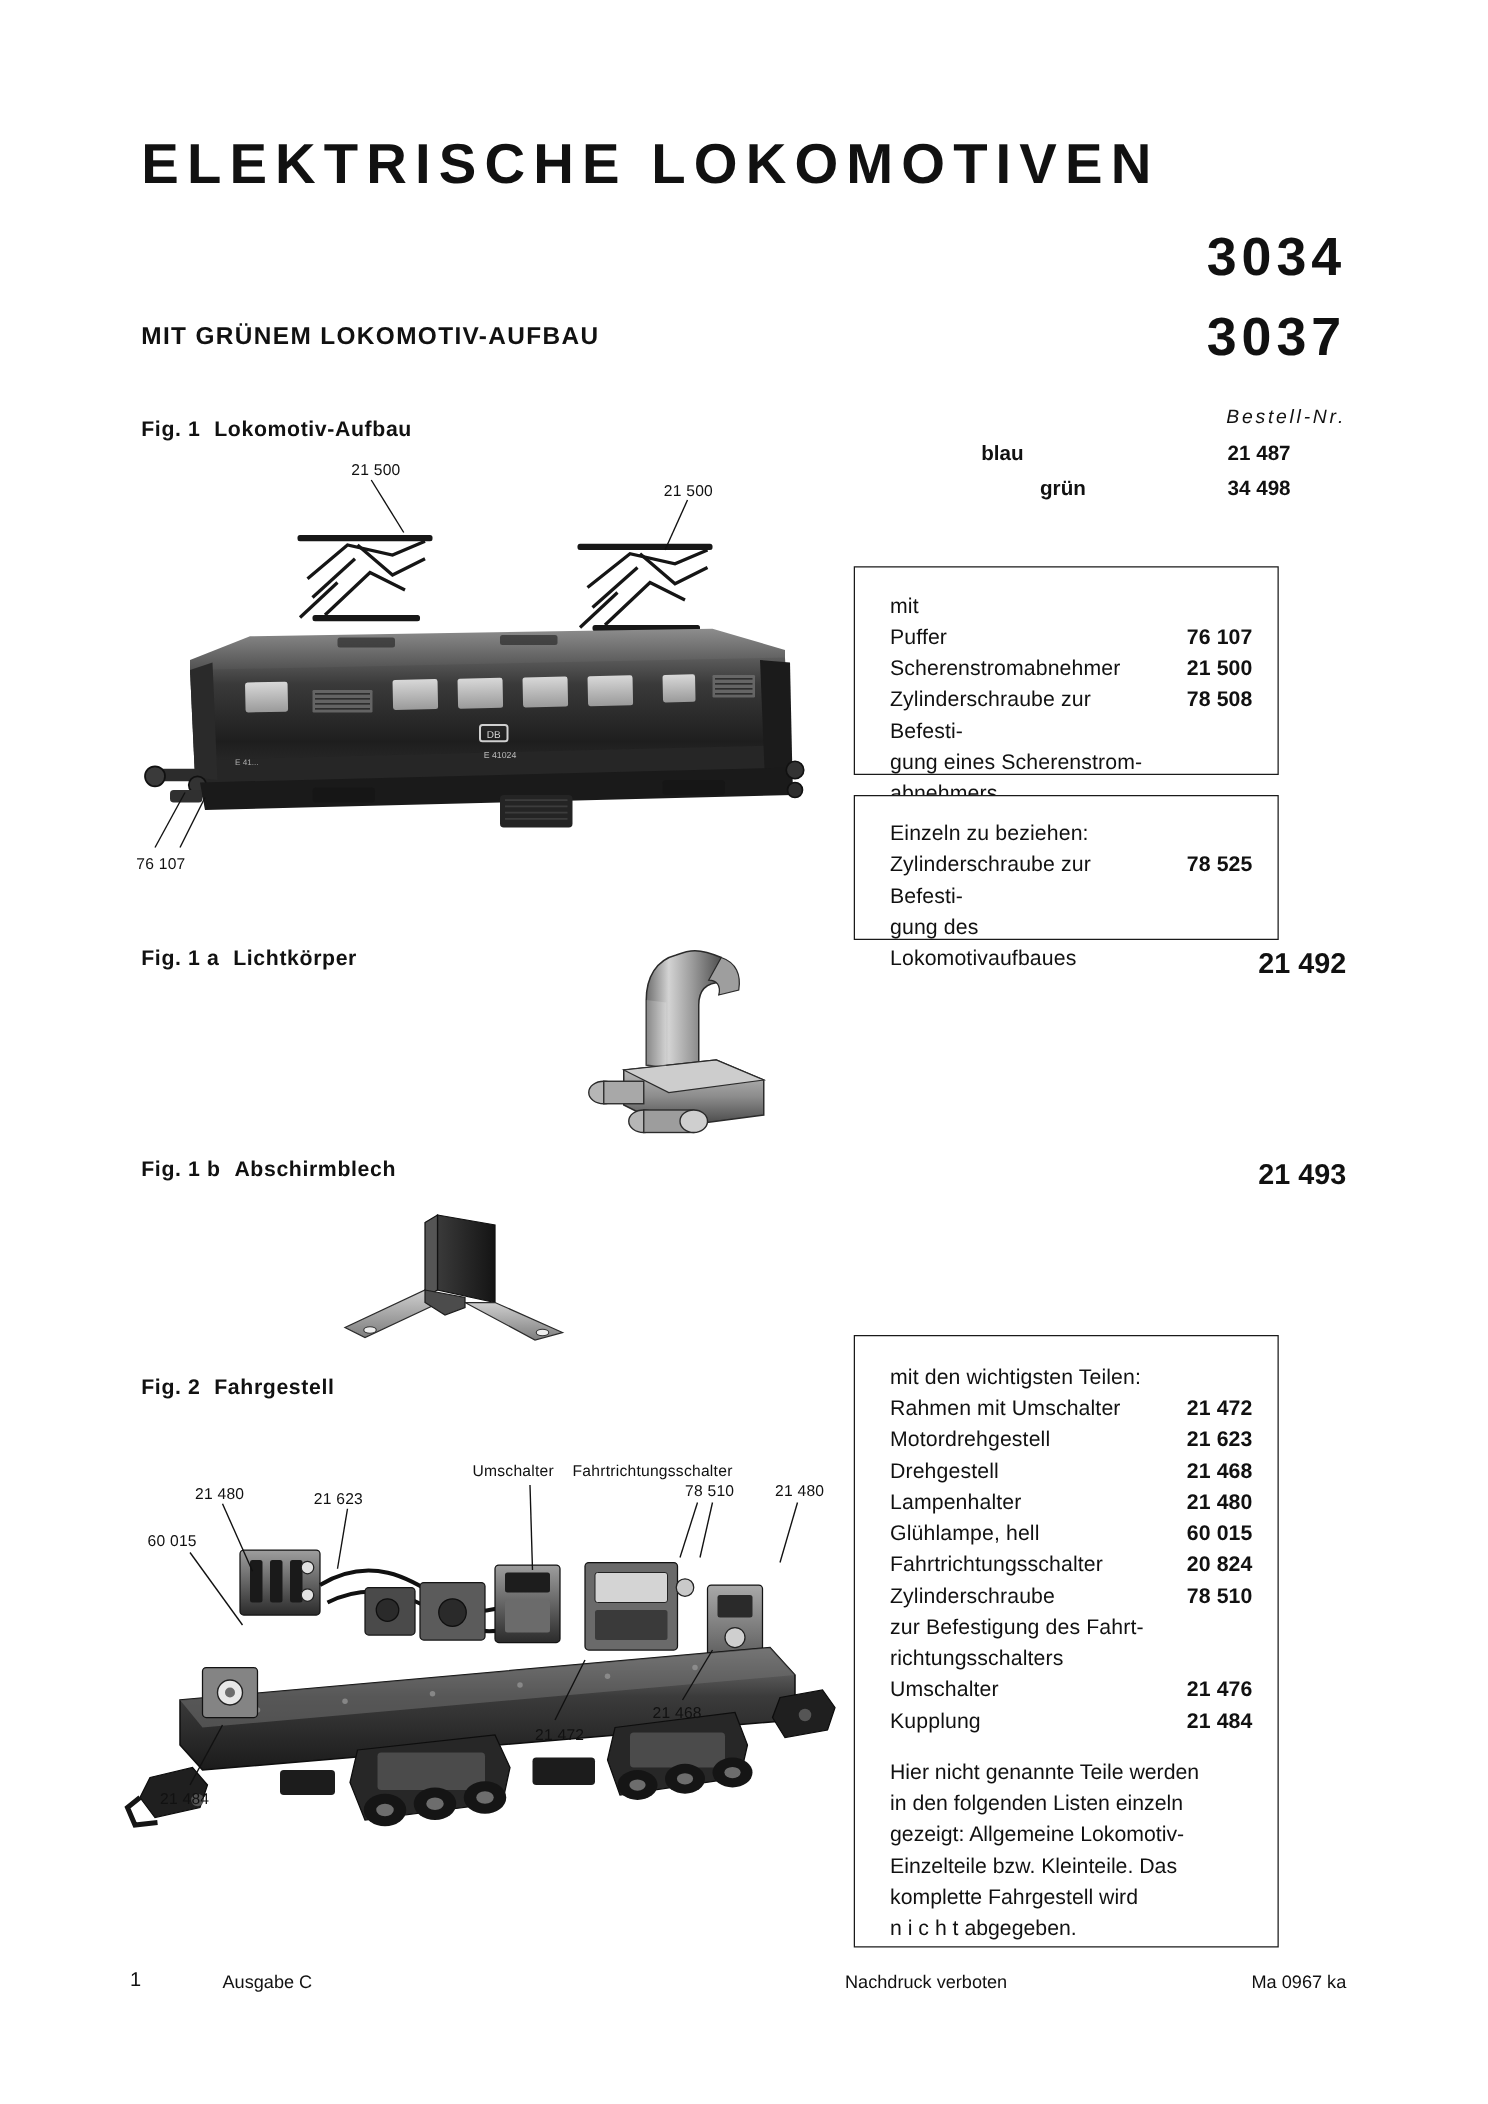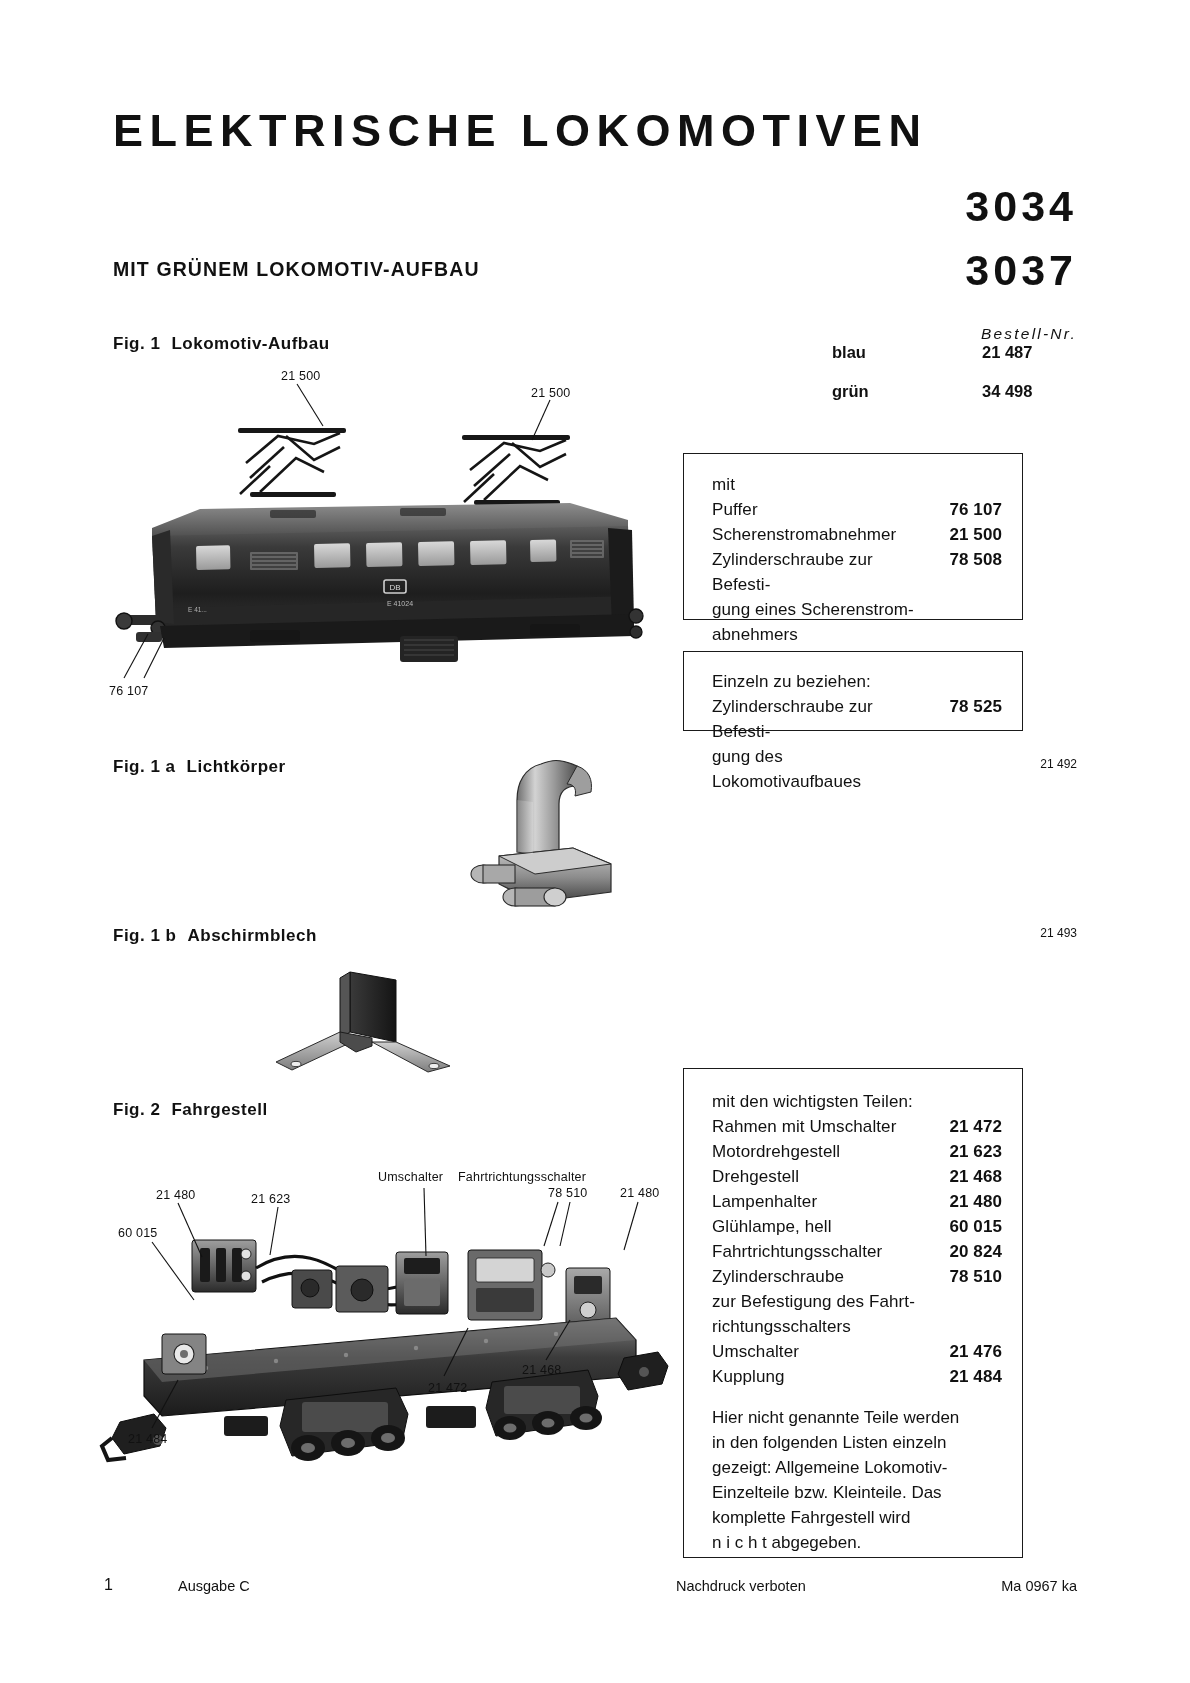--- a/index.html
+++ b/index.html
@@ -42,26 +42,26 @@
     position:absolute;right:113px;top:325px;
     font-size:15.5px;font-style:italic;letter-spacing:2.2px;white-space:nowrap;
   }
   .order-row{
     position:absolute;right:113px;
     font-size:16.5px;font-weight:bold;white-space:nowrap;
     display:flex;justify-content:flex-end;align-items:baseline;
   }
   .order-row .lbl{width:150px;text-align:left;}
   .order-row .val{width:95px;text-align:left;}
-  .order-blau{top:343px;}
+  .order-blau{top:354px;gap:47px;}
   .order-gruen{top:382px;}
 
   .right-price{
     position:absolute;right:113px;
-    font-size:12px;font-weight:normal;white-space:nowrap;
+    font-size:23px;font-weight:bold;white-space:nowrap;
   }
 
   
   .box{
     position:absolute;border:1.5px solid #1a1a1a;background:#fff;
     box-sizing:border-box;
   }
   .box-inner{padding:18px 20px 16px 28px;}
   .bx-line{
     display:flex;align-items:baseline;
@@ -135,21 +135,21 @@
         <span class="t">gung eines Scherenstrom-</span>
         <span class="n"></span>
       </div>
       <div class="bx-line">
         <span class="t">abnehmers</span>
         <span class="n"></span>
       </div>
     </div>
   </div>
 
-  <div class="box" style="left:683px;top:636px;width:340px;height:80px;margin-top:15px;">
+  <div class="box" style="left:683px;top:636px;width:340px;height:116px;">
     <div class="box-inner" style="padding-top:17px;">
       <div class="bx-line">
         <span class="t">Einzeln zu beziehen:</span>
           <span class="n"></span>
       </div>
       <div class="bx-line">
         <span class="t">Zylinderschraube zur Befesti-</span>
         <span class="n">78 525</span>
       </div>
       <div class="bx-line">

